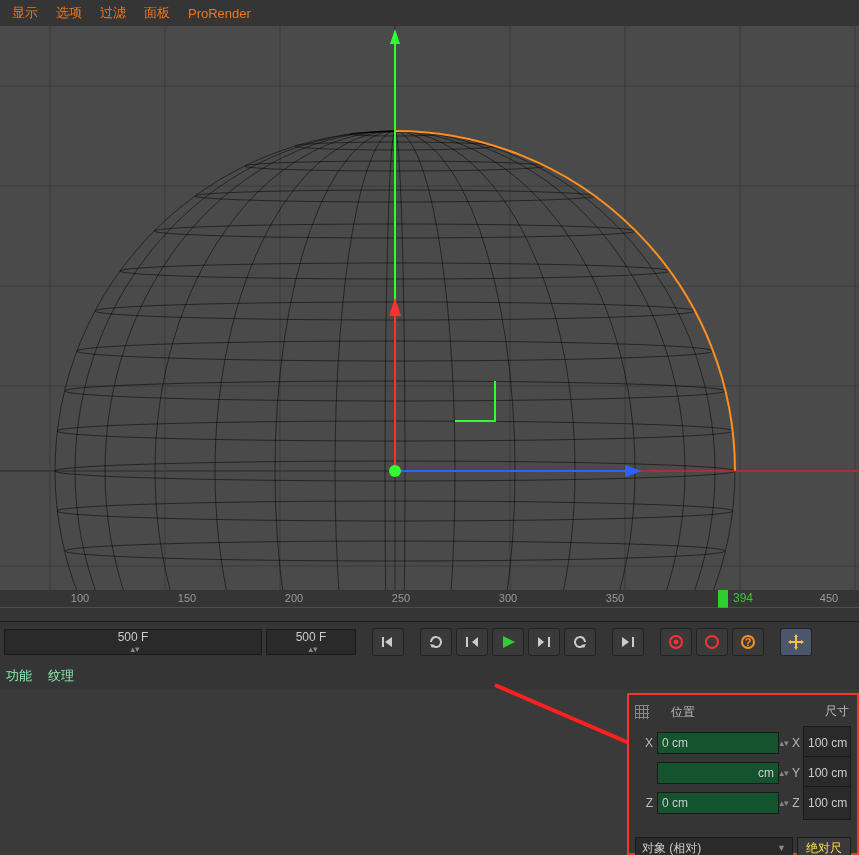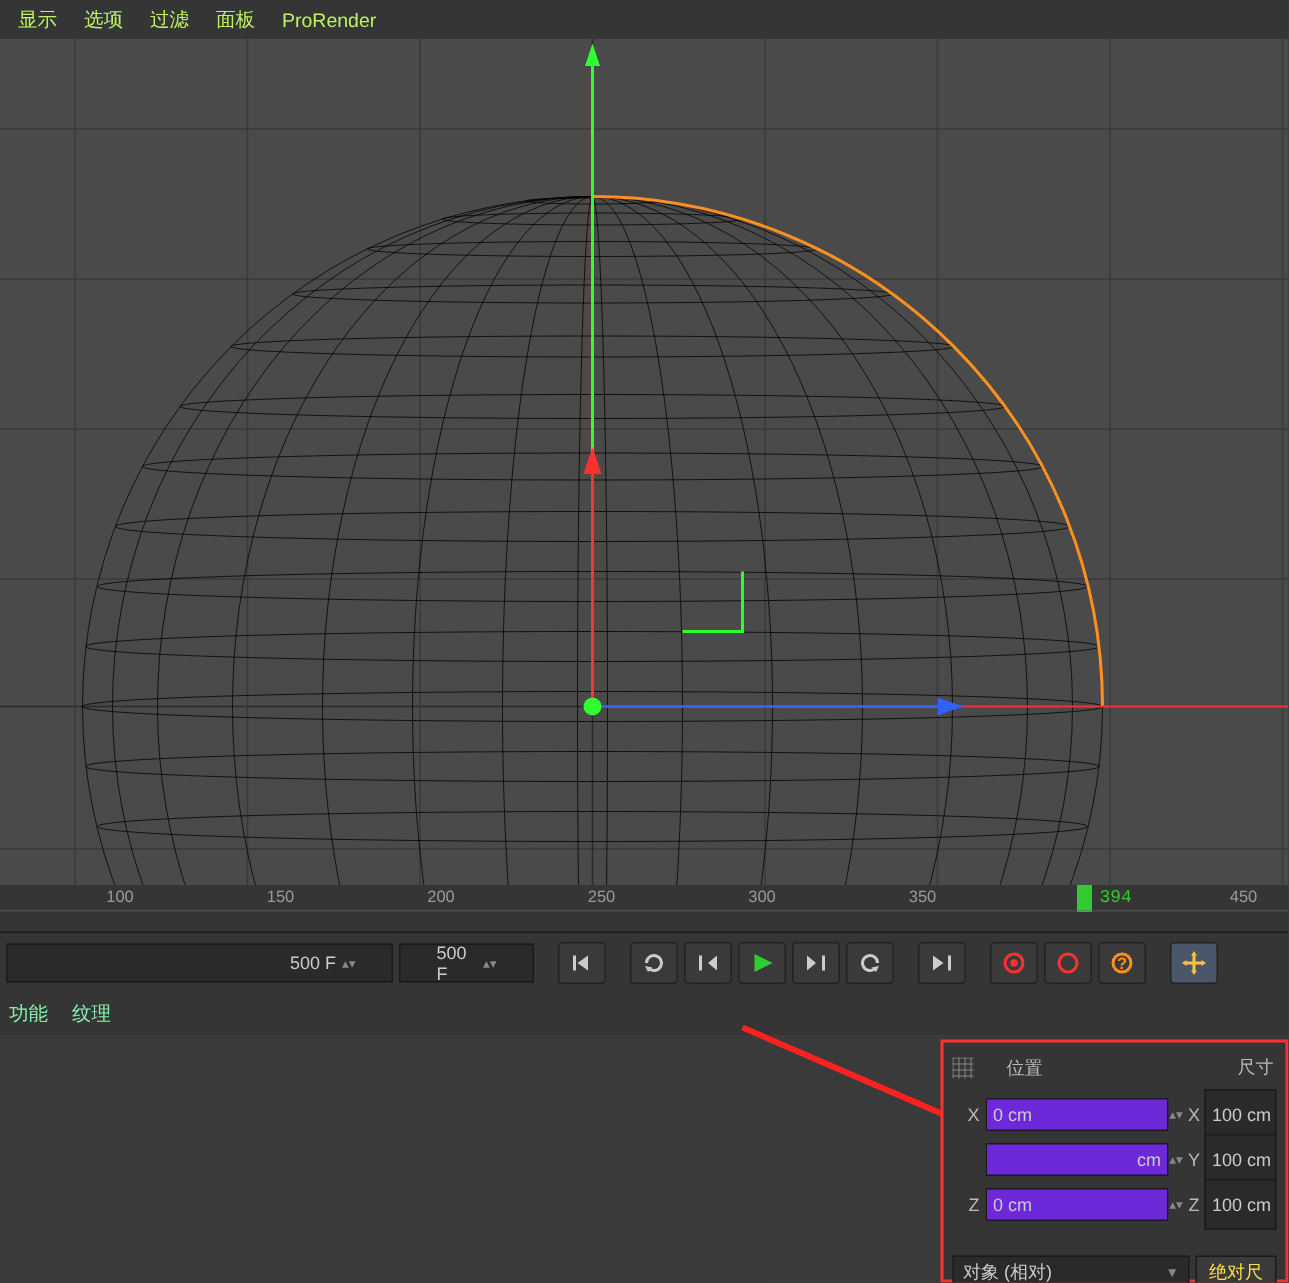--- a/index.html
+++ b/index.html
@@ -15,21 +15,21 @@
     }
     .menubar {
       height: 26px;
       background: #353535;
       display: flex;
       align-items: center;
       padding-left: 12px;
       gap: 18px;
     }
     .menu-item {
-      color: #bef264;
+      color: #f97316;
       cursor: pointer;
       font-size: 13px;
     }
     .viewport {
       background: #4a4a4a;
       position: relative;
       height: 564px;
       overflow: hidden;
     }
     .grid-line { stroke: #3a3a3a; stroke-width: 1; }
@@ -63,39 +63,39 @@
       width: 10px;
       height: 18px;
       background: #30cc30;
       top: 0;
     }
     .timeline-current {
       position: absolute;
       color: #30cc30;
       font-size: 12px;
       top: 1px;
-      font-family: Liberation Mono, monospace;
     }
     
     .transport {
       background: #353535;
       height: 40px;
       display: flex;
       align-items: center;
       gap: 4px;
       padding: 4px;
     }
     .field-box {
       background: #2a2a2a;
       border: 1px solid #1a1a1a;
       height: 26px;
       display: flex;
       align-items: center;
-      padding: 0 24px;
+      padding: 0 6px;
       color: #ccc;
+      flex-direction: column;
     }
     .field-box.wide { width: 258px; justify-content: flex-end; }
     .field-box.narrow { width: 90px; }
     .spinner { color: #888; margin-left: 4px; font-size: 9px; }
     .btn {
       width: 32px;
       height: 28px;
       background: #3a3a3a;
       border: 1px solid #222;
       border-radius: 3px;
@@ -139,21 +139,21 @@
     .coords-size-title { position: absolute; right: 8px; top: 8px; color: #bbb; }
     .coord-row {
       display: flex;
       align-items: center;
       height: 28px;
       margin-bottom: 2px;
     }
     .coord-label { width: 18px; text-align: right; margin-right: 4px; color: #bbb; }
     .coord-input {
       flex: 1;
-      background: #6d28d9;
+      background: #14532d;
       border: 1px solid #1a1a1a;
       height: 22px;
       color: #ccc;
       padding: 0 4px;
       display: flex;
       align-items: center;
     }
     .coord-spin { width: 10px; color: #888; font-size: 9px; text-align: center; }
     .coord-label2 { width: 14px; text-align: center; color: #bbb; }
     .coord-input2 {

